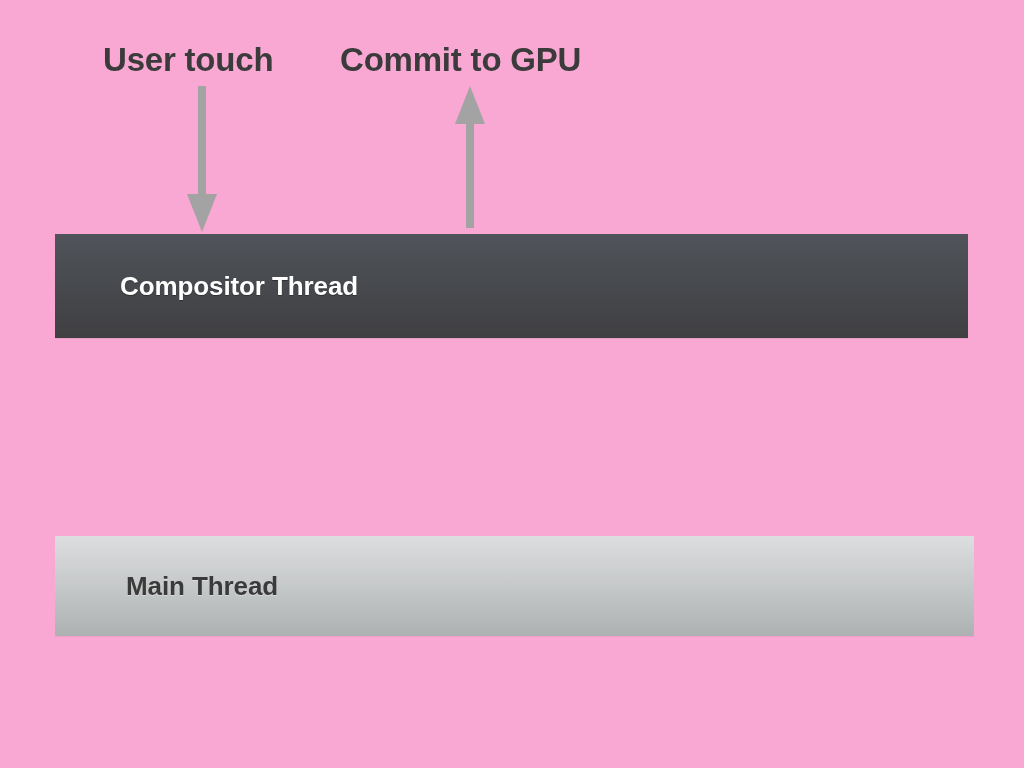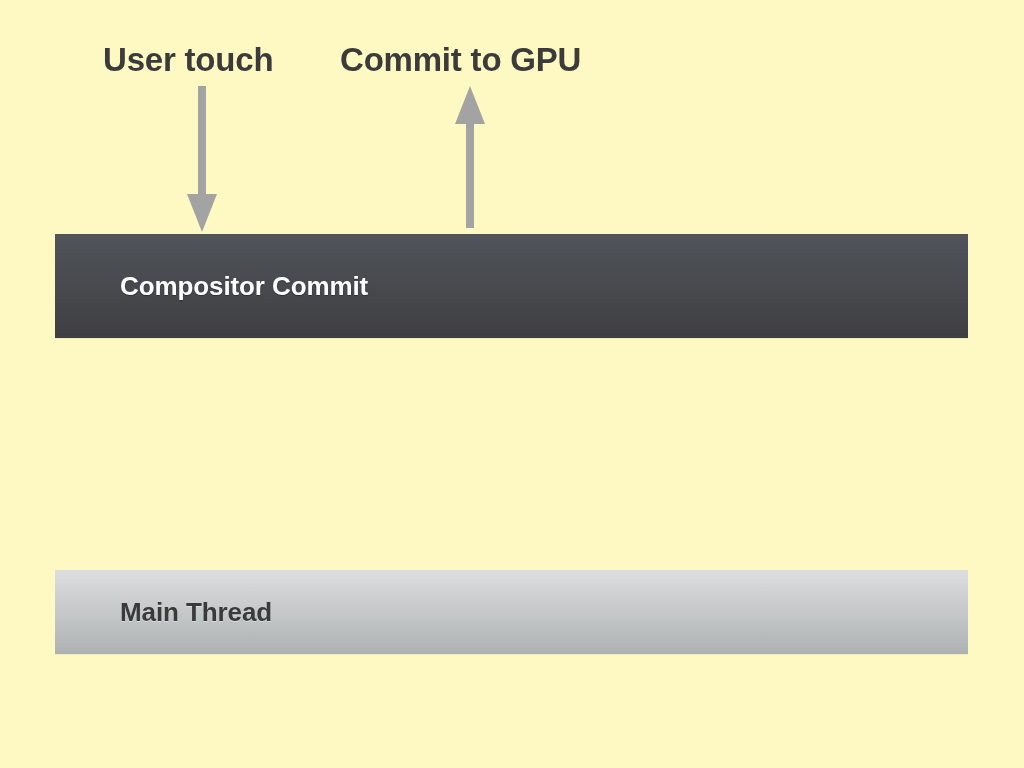--- a/index.html
+++ b/index.html
@@ -12,21 +12,21 @@
     height: 768px;
     position: relative;
     overflow: hidden;
     font-family: "Liberation Sans", sans-serif;
     -webkit-font-smoothing: antialiased;
   }
 
   .canvas {
     position: absolute;
     inset: 0;
-    background: #fef9c3;
+    background: #f9a8d4;
   }
 
   
   .annotation-label {
     position: absolute;
     font-family: "Liberation Sans", sans-serif;
     font-weight: bold;
     font-size: 33px;
     line-height: 38px;
     color: #3b3b3b;
@@ -85,28 +85,29 @@
                 #45474b 62%,
                 #403f42 100%);
     box-shadow: 0 1px 0 rgba(0,0,0,0.06);
   }
   #bar-compositor-thread .thread-bar-label {
     color: #ffffff;
     text-shadow: 0 1px 1px rgba(0,0,0,0.35);
   }
 
   #bar-main-thread {
-    top: 570px;
-    height: 84px;
+    top: 536px;
+    height: 100px;
     background: linear-gradient(to bottom,
                 #dcdedf 0%,
                 #d2d4d6 22%,
                 #c2c5c6 58%,
                 #aeb1b2 100%);
     box-shadow: 0 1px 0 rgba(0,0,0,0.05);
+    padding-left: 6px;
   }
   #bar-main-thread .thread-bar-label {
     color: #3a3a3a;
     text-shadow: 0 1px 0 rgba(255,255,255,0.35);
   }
 </style>
 </head>
 <body>
 
 <div class="canvas">
@@ -119,20 +120,20 @@
   </svg>
 
   <div class="annotation-label" id="label-commit-gpu">Commit to GPU</div>
 
   <svg class="arrow" id="arrow-commit-gpu" viewBox="0 0 38 148">
     <rect x="15" y="28" width="8" height="116" fill="#a3a3a3"></rect>
     <polygon points="19,2 34,40 4,40" fill="#a3a3a3"></polygon>
   </svg>
 
   <div class="thread-bar" id="bar-compositor-thread">
-    <span class="thread-bar-label">Compositor Commit</span>
+    <span class="thread-bar-label">Compositor Thread</span>
   </div>
 
   <div class="thread-bar" id="bar-main-thread">
     <span class="thread-bar-label">Main Thread</span>
   </div>
 
 </div>
 
 </body></html>

